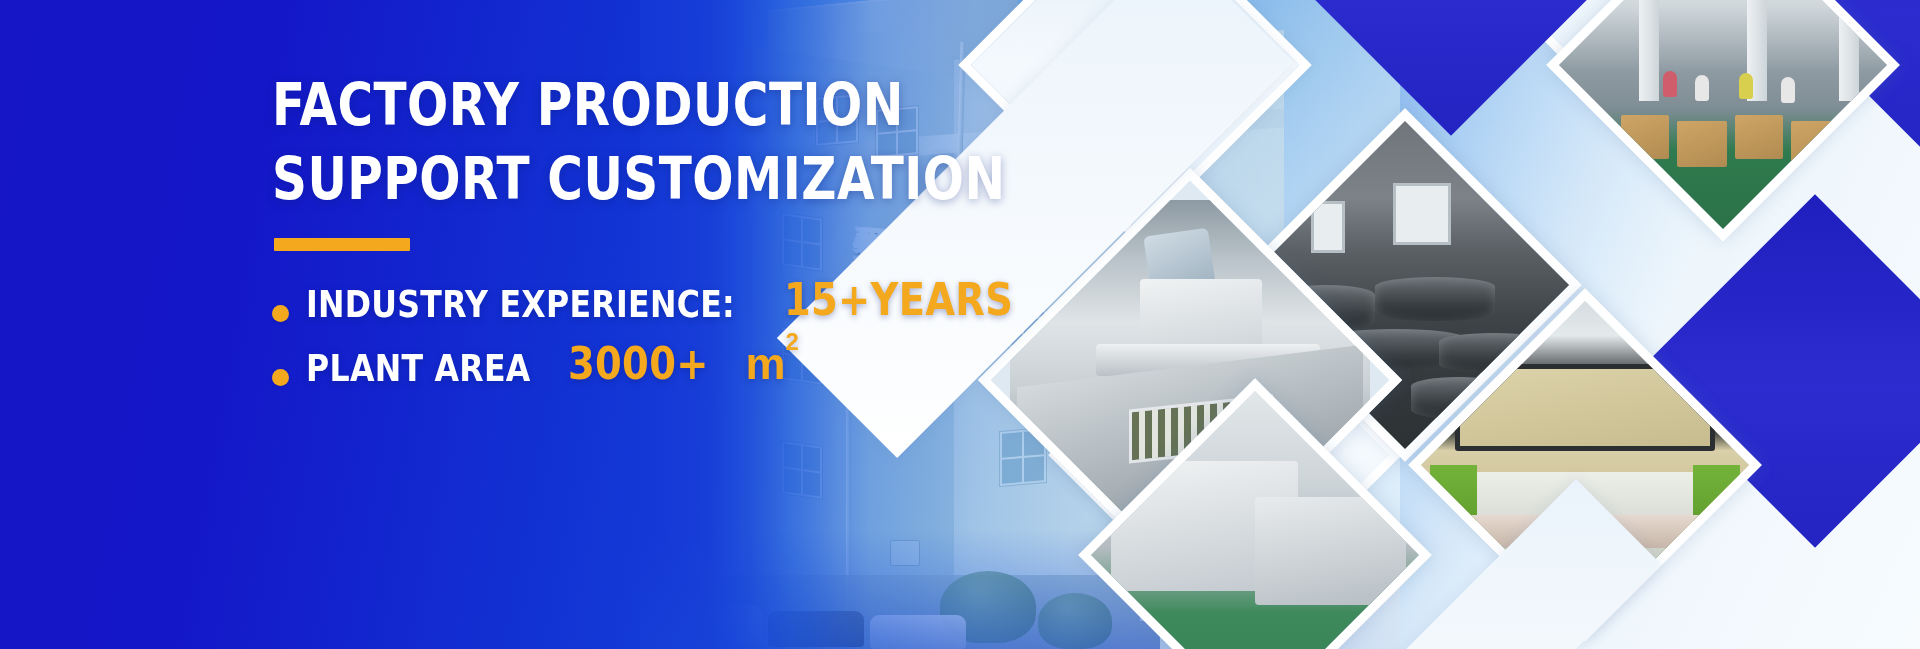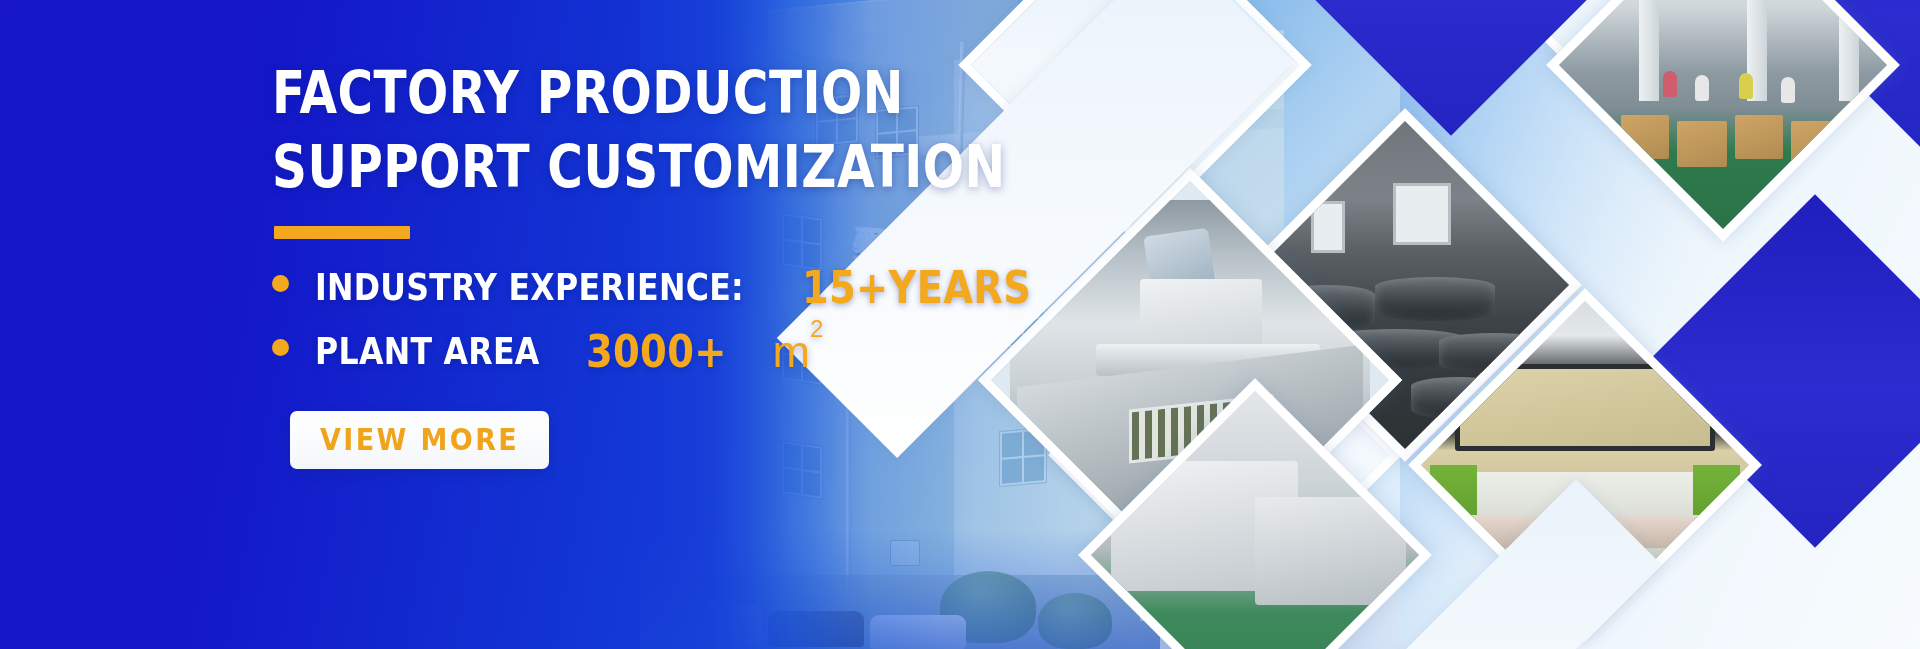--- a/index.html
+++ b/index.html
@@ -226,36 +226,36 @@
   }
 
   
   .ribbon{
     position:absolute; background:#ffffff; transform:rotate(45deg);
     box-shadow:0 0 14px rgba(90,130,175,.14);
   }
   .ribbon.dim{ background:linear-gradient(135deg,#eaf3fb,#ffffff); }
 
   
-  .content{ position:absolute; left:272px; top:0; width:760px; height:603px; z-index:40; }
+  .content{ position:absolute; left:272px; top:12px; width:760px; height:603px; z-index:40; }
 
   .headline{
     margin-top:56px;
     font-family:"Liberation Sans Narrow","DejaVu Sans Condensed","Liberation Sans", sans-serif;
     font-weight:700; font-size:58px; line-height:74px; color:#ffffff;
     letter-spacing:.5px; transform:scaleX(.93); transform-origin:left center;
     text-shadow:0 2px 10px rgba(8,30,120,.35);
     white-space:nowrap;
   }
   .rule{
     width:136px; height:13px; background:#f4a81d; margin:22px 0 22px 2px; border-radius:1px;
   }
   .facts{ list-style:none; }
   .fact{
-    display:flex; align-items:center; gap:26px;
+    display:flex; align-items:flex-end; gap:17px;
     margin-bottom:11px; white-space:nowrap;
   }
   .dot{
     width:17px; height:17px; border-radius:50%; background:#f4a81d; flex:none;
     transform:translateY(-4px);
     box-shadow:0 1px 3px rgba(10,40,130,.35);
   }
   .fact .label{
     font-family:"Liberation Sans Narrow","DejaVu Sans Condensed","Liberation Sans", sans-serif;
     font-weight:700; font-size:37px; color:#ffffff; letter-spacing:.3px;
@@ -263,21 +263,21 @@
     text-shadow:0 2px 7px rgba(8,30,120,.4);
   }
   .fact .value{
     font-family:"Liberation Sans Narrow","DejaVu Sans Condensed","Liberation Sans", sans-serif;
     font-weight:700; font-size:45px; color:#f4a81d; letter-spacing:.3px;
     margin-left:9px; transform:scaleX(.95); transform-origin:left center;
     text-shadow:0 2px 7px rgba(8,30,120,.35);
   }
   .fact .unit{
     font-family:"Liberation Sans","DejaVu Sans", sans-serif;
-    font-weight:400; font-size:45px; color:#f4a81d; margin-left:12px;
+    font-weight:700; font-size:45px; color:#f4a81d; margin-left:12px;
     text-shadow:0 2px 7px rgba(8,30,120,.35);
   }
   .fact .unit sup{ font-size:24px; top:-.55em; position:relative; }
 
   .cta{
     display:inline-block; margin-top:22px; margin-left:18px;
     padding:11px 30px 12px; border:none; border-radius:7px;
     background:linear-gradient(180deg,#ffffff,#f4f7fa);
     color:#f0a41c;
     font-family:"Liberation Sans Narrow","DejaVu Sans Condensed","Liberation Sans", sans-serif;
@@ -434,16 +434,15 @@
         <span class="dot"></span>
         <span class="label">PLANT AREA</span>
         <span class="value">3000+</span>
         <span class="unit"><span>m</span><sup>2</sup></span>
       </li>
 
 
 
     </ul>
 
-    <button class="cta">VIEW MORE</button>
 
   </div>
 </div>
 
 </body></html>

